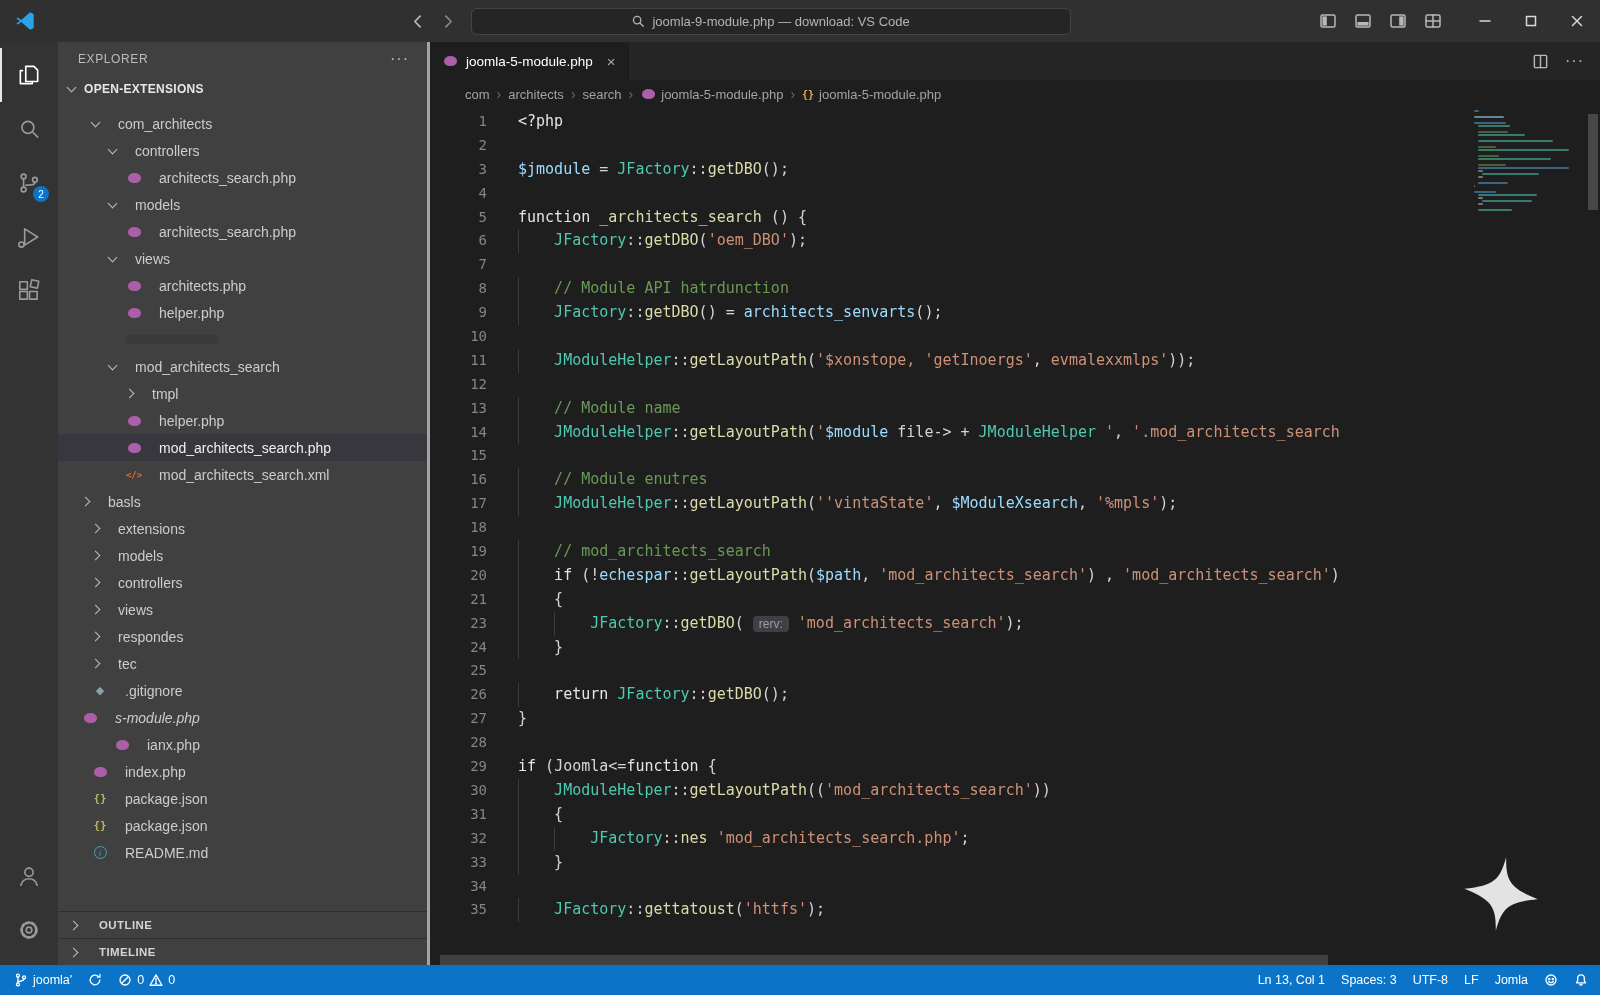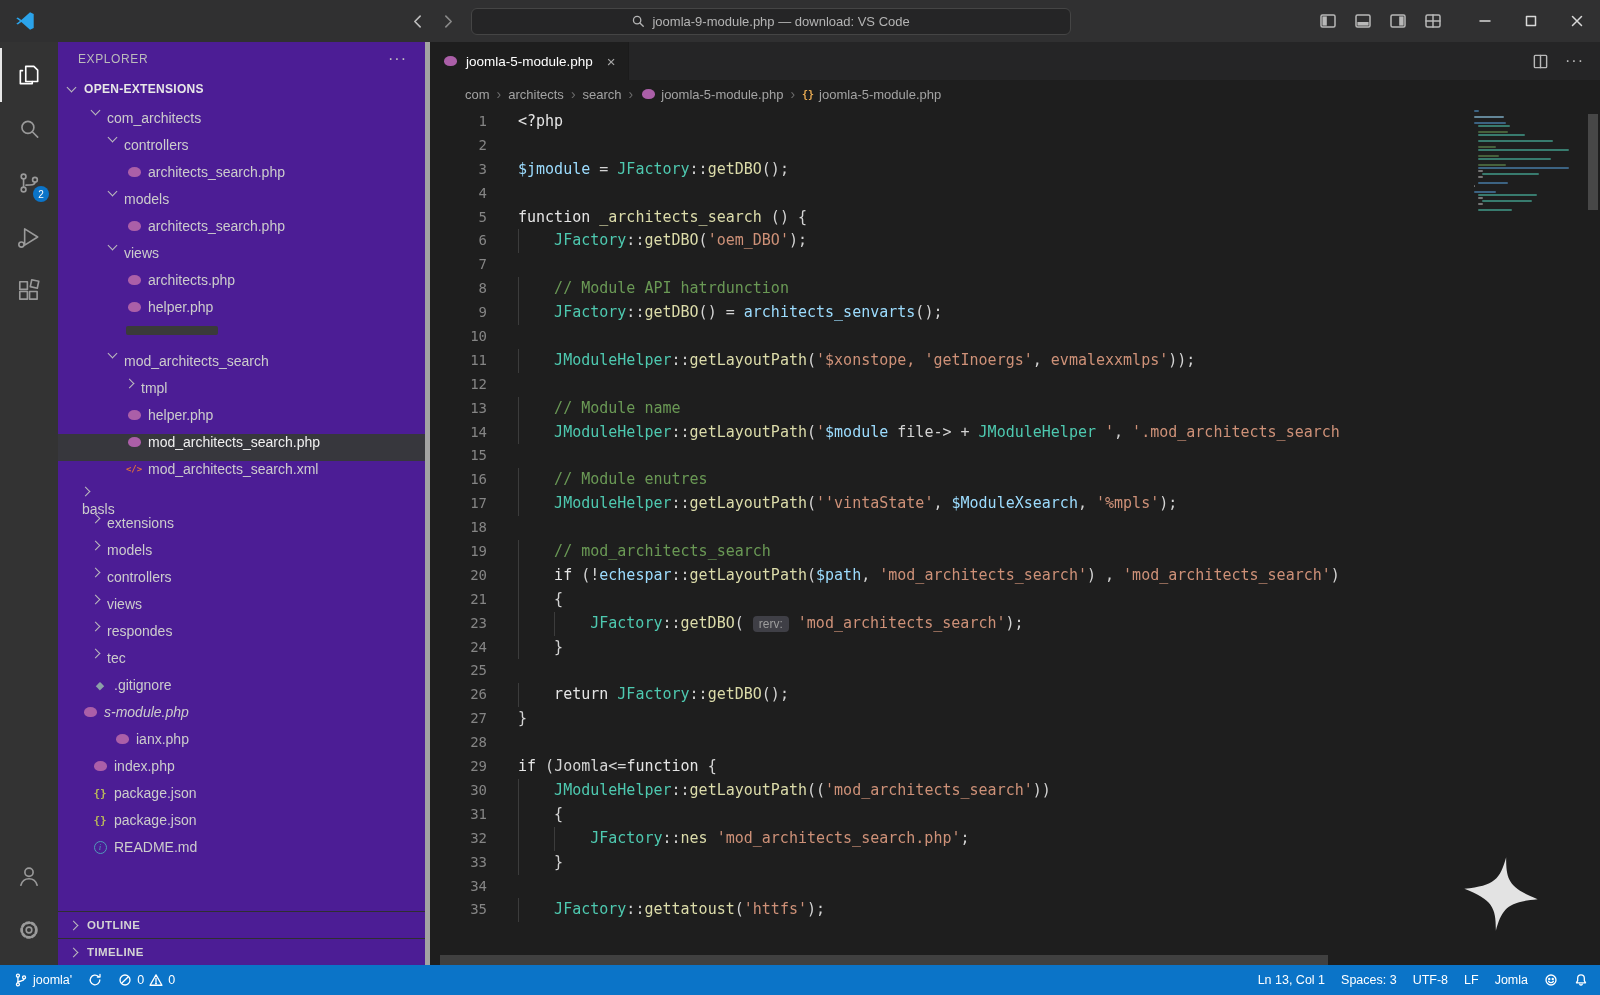--- a/index.html
+++ b/index.html
@@ -26,40 +26,40 @@
 
   
   .abar{width:58px;background:#333333;display:flex;flex-direction:column;align-items:stretch;flex:none;padding-top:6px}
   .ab-item{height:54px;display:flex;align-items:center;justify-content:center;color:#9a9a9a;position:relative;cursor:pointer}
   .ab-item.active{color:#fff;box-shadow:inset 2px 0 0 #e7e7e7}
   .ab-badge{position:absolute;right:9px;bottom:8px;min-width:16px;height:16px;border-radius:8px;background:#0b74c8;
     color:#fff;font-size:10px;display:flex;align-items:center;justify-content:center;padding:0 3px}
   .ab-bottom{margin-top:auto;margin-bottom:8px}
 
   
-  .sidebar{width:372px;background:#4c1d95;flex:none;display:flex;flex-direction:column;border-right:5px solid #a3a3a3}
+  .sidebar{width:372px;background:#404040;flex:none;display:flex;flex-direction:column;border-right:3px solid #a3a3a3}
   .sb-head{height:34px;display:flex;align-items:center;padding:0 18px 0 20px;color:#bbbbbb;font-size:12px;letter-spacing:.6px}
   .sb-head .dots{margin-left:auto;color:#c0c0c0;font-size:16px;letter-spacing:1px}
   .sb-root{height:26px;display:flex;align-items:center;gap:7px;padding-left:10px;color:#e7e7e7;
     font-weight:bold;font-size:12px;letter-spacing:.3px}
   #tree{padding-top:8px}
-  .trow{height:27px;display:flex;gap:6px;font-size:14px;color:#cccccc;white-space:nowrap;cursor:pointer}
+  .trow{height:27px;display:flex;align-items:center;gap:17px;font-size:14px;color:#cccccc;white-space:nowrap;cursor:pointer}
   .trow.sel{background:#37373d;color:#f0f0f0}
   .chev{width:7px;height:7px;border-right:1.4px solid #bdbdbd;border-bottom:1.4px solid #bdbdbd;
     transform:rotate(-45deg);flex:none;margin-right:2px}
   .chev.open{transform:rotate(45deg);margin-top:-3px}
   .ficon{width:16px;height:16px;display:flex;align-items:center;justify-content:center;flex:none}
   .php-blob{width:13px;height:10px;border-radius:60% 60% 55% 55%;background:#ab5fa8;display:inline-block}
   .xml-txt{color:#e0703a;font-size:9px;font-weight:bold;font-family:"DejaVu Sans Mono",monospace}
   .json-txt{color:#b8b85a;font-size:11px;font-weight:bold;font-family:"DejaVu Sans Mono",monospace}
   .md-circ{width:13px;height:13px;border:1.2px solid #519aba;border-radius:50%;color:#519aba;font-size:9px;
     display:flex;align-items:center;justify-content:center;font-style:italic;font-family:"Liberation Serif",serif}
   .git-d{color:#8ca0a8;font-size:11px}
   .ghost-bar{width:92px;height:9px;background:#3a3a3a;border-radius:2px}
-  .sb-panel{height:27px;display:flex;align-items:center;gap:8px;padding-left:12px;border-top:1px solid #2f2f31;
+  .sb-panel{height:27px;display:flex;align-items:center;gap:20px;padding-left:12px;border-top:1px solid #2f2f31;
     color:#d4d4d4;font-weight:bold;font-size:11.5px;letter-spacing:.4px}
 
   
   .editor{flex:1;display:flex;flex-direction:column;min-width:0;background:#1e1e1e}
   .tabs{height:38px;background:#252526;display:flex;align-items:stretch;flex:none}
   .tab{display:flex;align-items:center;gap:8px;padding:0 12px;background:#1e1e1e;color:#ffffff;
     font-size:13.5px;border-right:1px solid #1b1b1b;cursor:pointer}
   .tab-close{color:#aaaaaa;font-size:15px;margin-left:6px}
   .tab-actions{margin-left:auto;display:flex;align-items:center;gap:16px;padding-right:16px;color:#b8b8b8}
   .crumbs{height:28px;display:flex;align-items:center;padding-left:35px;font-size:13px;color:#a3a3a3;flex:none}
@@ -301,21 +301,21 @@
               <span class="php-blob"></span>
             </span>
             <span class="tlabel">mod_architects_search.php</span>
           </div>
           <div class="trow" style="padding-left: 68px;">
             <span class="ficon">
               <span class="xml-txt">&lt;/&gt;</span>
             </span>
             <span class="tlabel">mod_architects_search.xml</span>
           </div>
-          <div class="trow" style="padding-left: 24px; flex-direction: column;">
+          <div class="trow" style="padding-left: 24px;">
             <span class="chev"></span>
             <span class="tlabel">basls</span>
           </div>
           <div class="trow" style="padding-left: 34px;">
             <span class="chev"></span>
             <span class="tlabel">extensions</span>
           </div>
           <div class="trow" style="padding-left: 34px;">
             <span class="chev"></span>
             <span class="tlabel">models</span>

